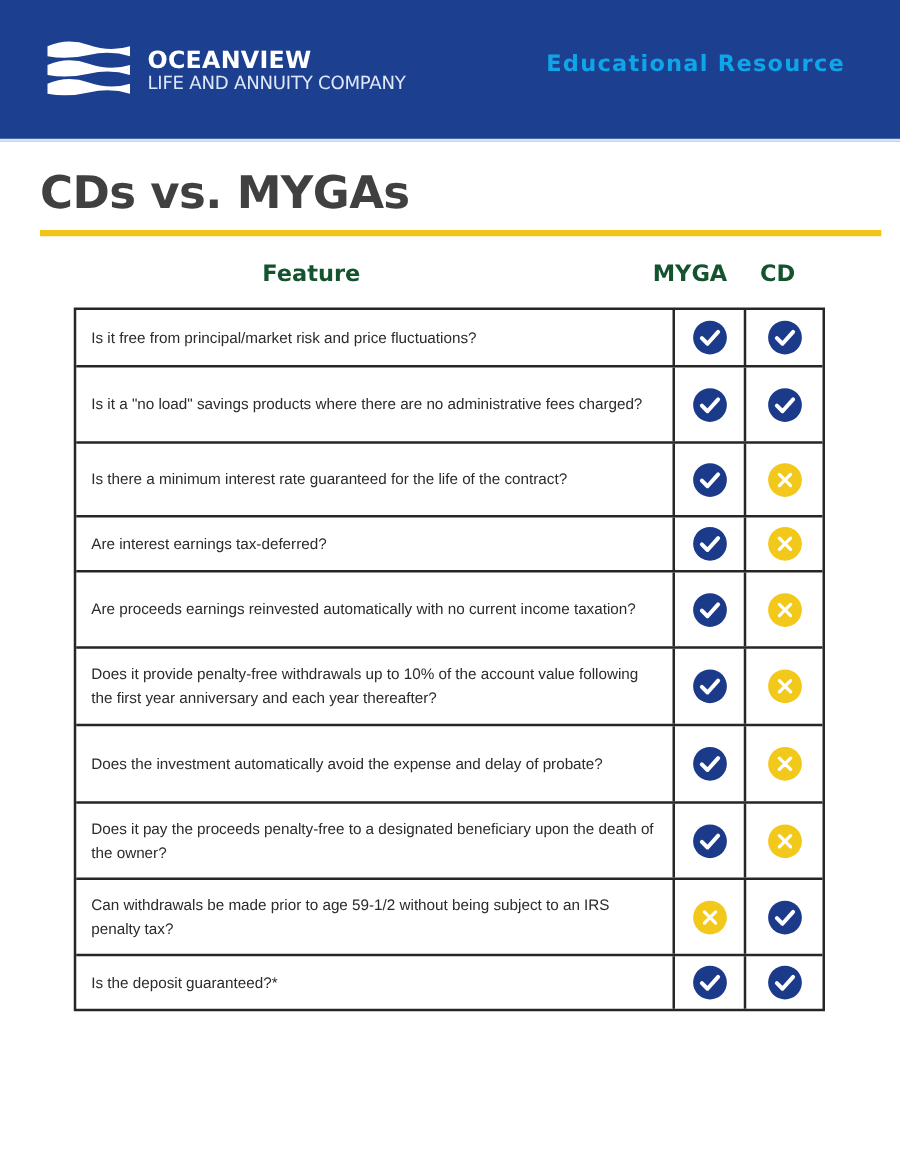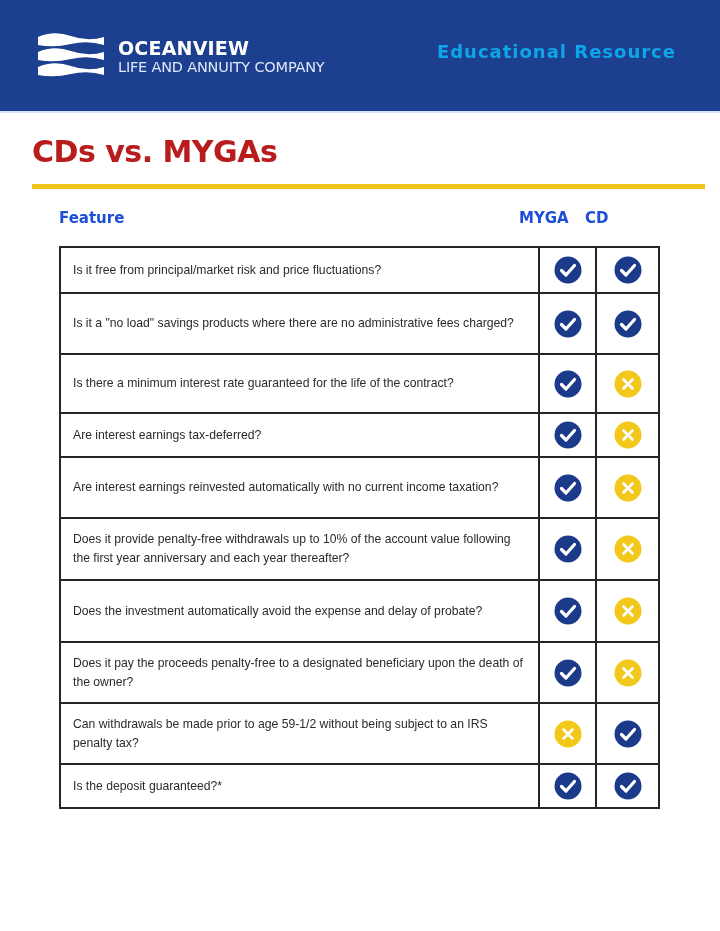--- a/index.html
+++ b/index.html
@@ -23,32 +23,32 @@
     font-size: 14.5px; letter-spacing: -0.2px;
   }
   .edu-label {
     position: absolute; right: 44px; top: 41px;
     color: #0ea5e9; font-family: "DejaVu Sans", sans-serif; font-weight: bold;
     font-size: 18px; letter-spacing: 1px;
   }
 
   .page-title {
     position: absolute; left: 32px; top: 134px;
-    color: #b91c1c; font-family: "DejaVu Sans", sans-serif; font-weight: bold;
-    font-size: 30px; letter-spacing: -0.5px;
+    color: #404040; font-family: "DejaVu Sans", sans-serif; font-weight: bold;
+    font-size: 36px; letter-spacing: -0.5px;
   }
   .title-rule {
     position: absolute; left: 32px; top: 184px; width: 673px; height: 5px;
     background: #f0c419;
   }
 
   .col-head {
-    position: absolute; top: 209px; height: 22px; text-align: left;
-    color: #1d4ed8; font-family: "DejaVu Sans", sans-serif; font-weight: bold;
-    font-size: 15px;
+    position: absolute; top: 209px; height: 22px; text-align: center;
+    color: #14532d; font-family: "DejaVu Sans", sans-serif; font-weight: bold;
+    font-size: 18px;
   }
   .col-head.feature { left: 59px; width: 380px; }
   .col-head.myga { left: 519px; width: 66px; }
   .col-head.cd { left: 585px; width: 74px; }
 
   .table {
     position: absolute; left: 59px; top: 246px; width: 601px;
     border: 2px solid #262626;
   }
   .row { display: flex; border-top: 2px solid #262626; }
@@ -141,21 +141,21 @@
         </svg>
       </div>
       <div class="c cd">
         <svg class="icon" viewBox="0 0 28 28">
           <circle cx="14" cy="14" r="13.5" fill="#f2c81a"></circle>
           <path d="M9.5 9.5 L18.5 18.5 M18.5 9.5 L9.5 18.5" stroke="#ffffff" stroke-width="2.6" stroke-linecap="round"></path>
         </svg>
       </div>
     </div>
     <div class="row" style="height: 61px;">
-      <div class="q">Are interest earnings reinvested automatically with no current income taxation?</div>
+      <div class="q">Are proceeds earnings reinvested automatically with no current income taxation?</div>
       <div class="c myga">
         <svg class="icon" viewBox="0 0 28 28">
           <circle cx="14" cy="14" r="13.5" fill="#1b3a8a"></circle>
           <path d="M7.5 14.5 L12 19 L20.5 9.5" stroke="#ffffff" stroke-width="3.2" fill="none" stroke-linecap="round" stroke-linejoin="round"></path>
         </svg>
       </div>
       <div class="c cd">
         <svg class="icon" viewBox="0 0 28 28">
           <circle cx="14" cy="14" r="13.5" fill="#f2c81a"></circle>
           <path d="M9.5 9.5 L18.5 18.5 M18.5 9.5 L9.5 18.5" stroke="#ffffff" stroke-width="2.6" stroke-linecap="round"></path>

